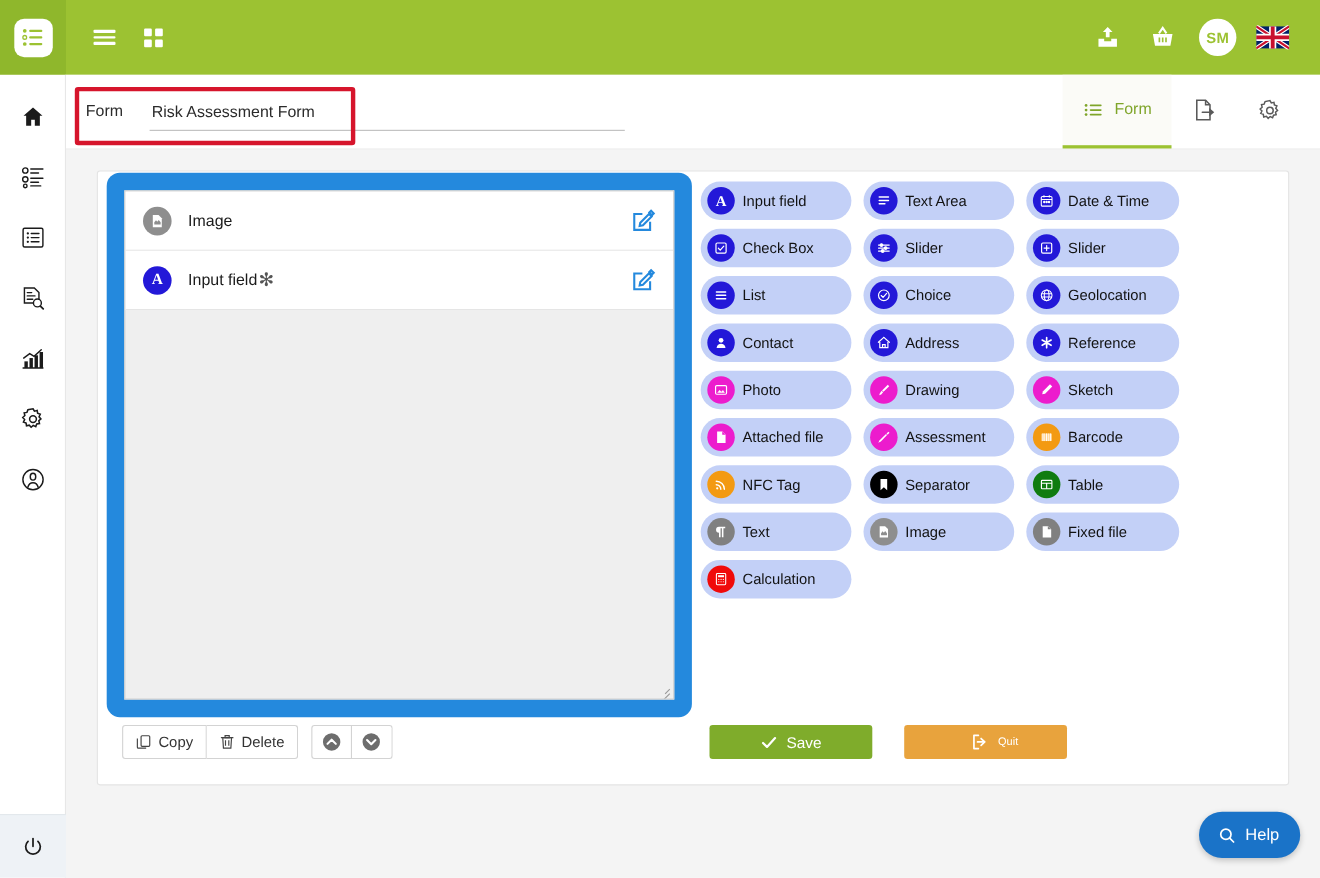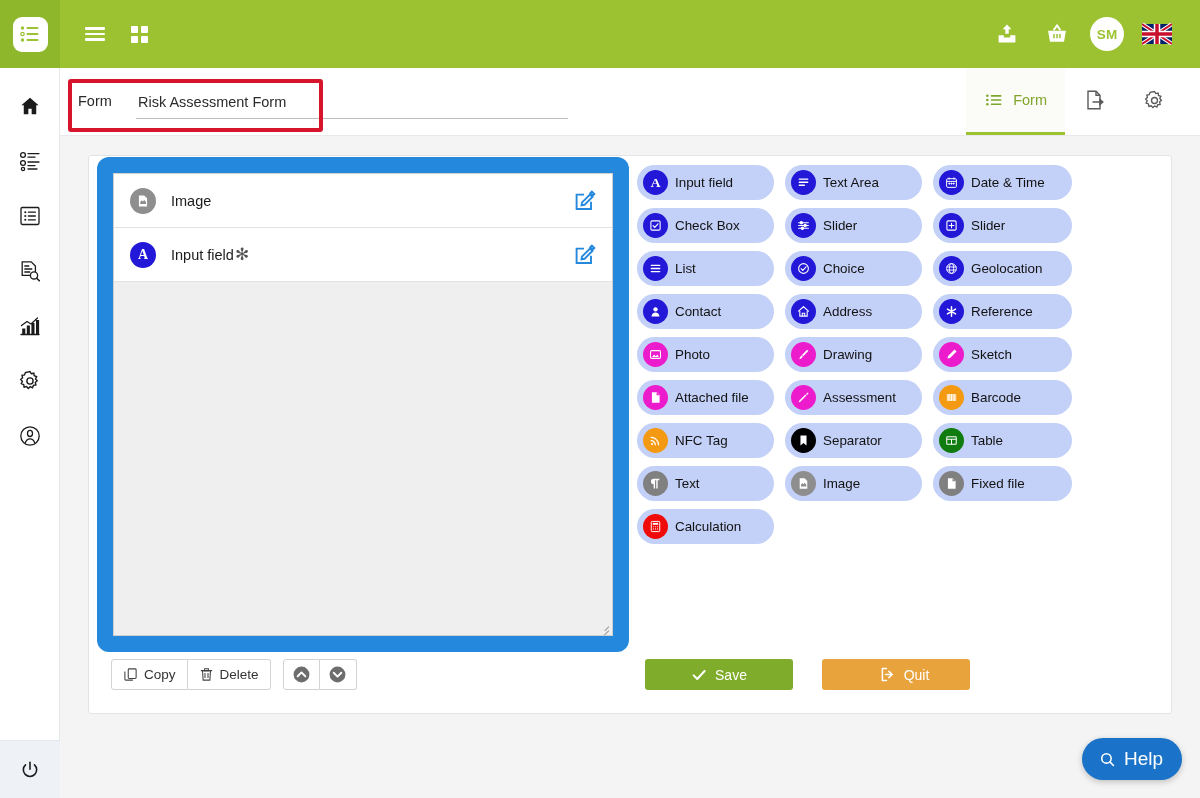--- a/index.html
+++ b/index.html
@@ -164,29 +164,29 @@
   .btn-save {
     position: absolute; left: 645px; top: 659px; width: 148px; height: 31px;
     background: #7fac2b; border: none; border-radius: 3px; color: #fff;
     display: flex; align-items: center; justify-content: center; gap: 8px;
     font-size: 14px; cursor: pointer; font-family: "Liberation Sans", sans-serif;
   }
   .btn-quit {
     position: absolute; left: 822px; top: 659px; width: 148px; height: 31px;
     background: #e8a33d; border: none; border-radius: 3px; color: #fff;
     display: flex; align-items: center; justify-content: center; gap: 8px;
-    font-size: 14px; cursor: pointer; font-family: "Liberation Sans", sans-serif; padding-left: 16px;
+    font-size: 10px; cursor: pointer; font-family: "Liberation Sans", sans-serif; padding-left: 16px;
   }
 
   
   .help-btn {
     position: absolute; right: 18px; bottom: 18px; height: 42px;
     background: #1a73c8; border-radius: 21px; color: #fff;
     display: flex; align-items: center; gap: 8px; padding: 0 19px 0 17px;
-    font-size: 19px; cursor: pointer;
+    font-size: 15px; cursor: pointer;
     box-shadow: 0 2px 6px rgba(0,0,0,.22);
   }
   svg { display: block; }
 </style>
 </head>
 <body>
 
 <div class="app">
 
   <div class="topbar">

